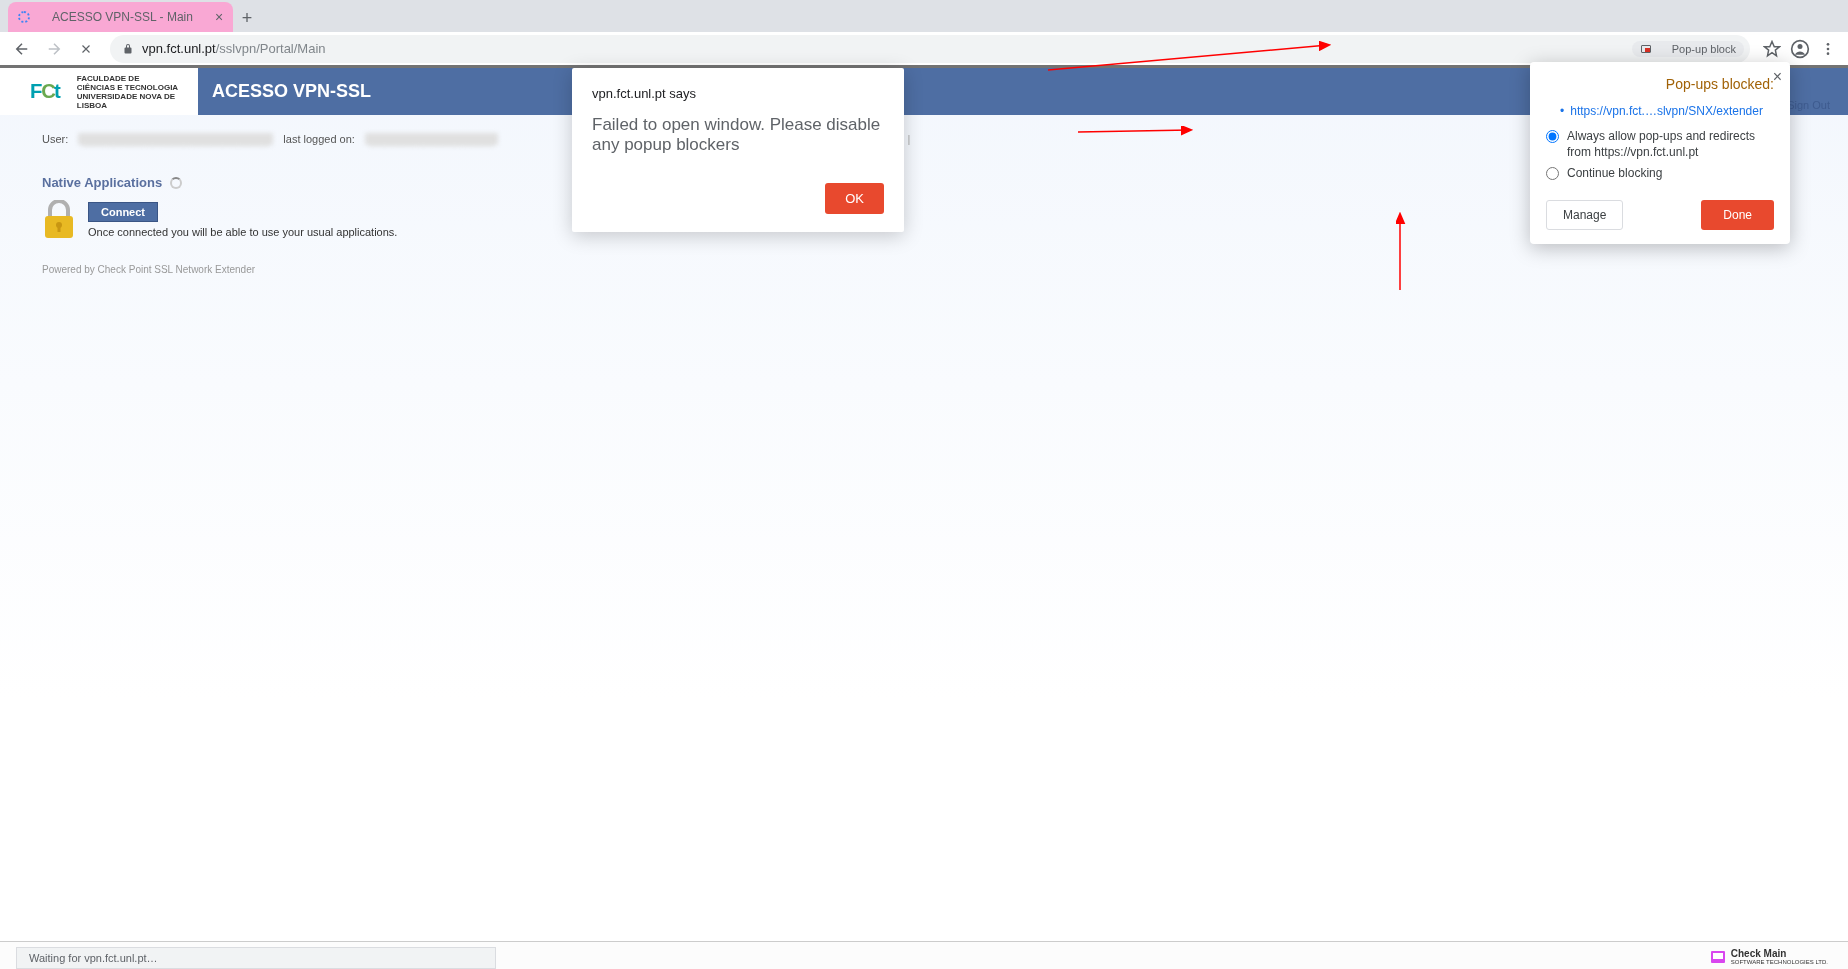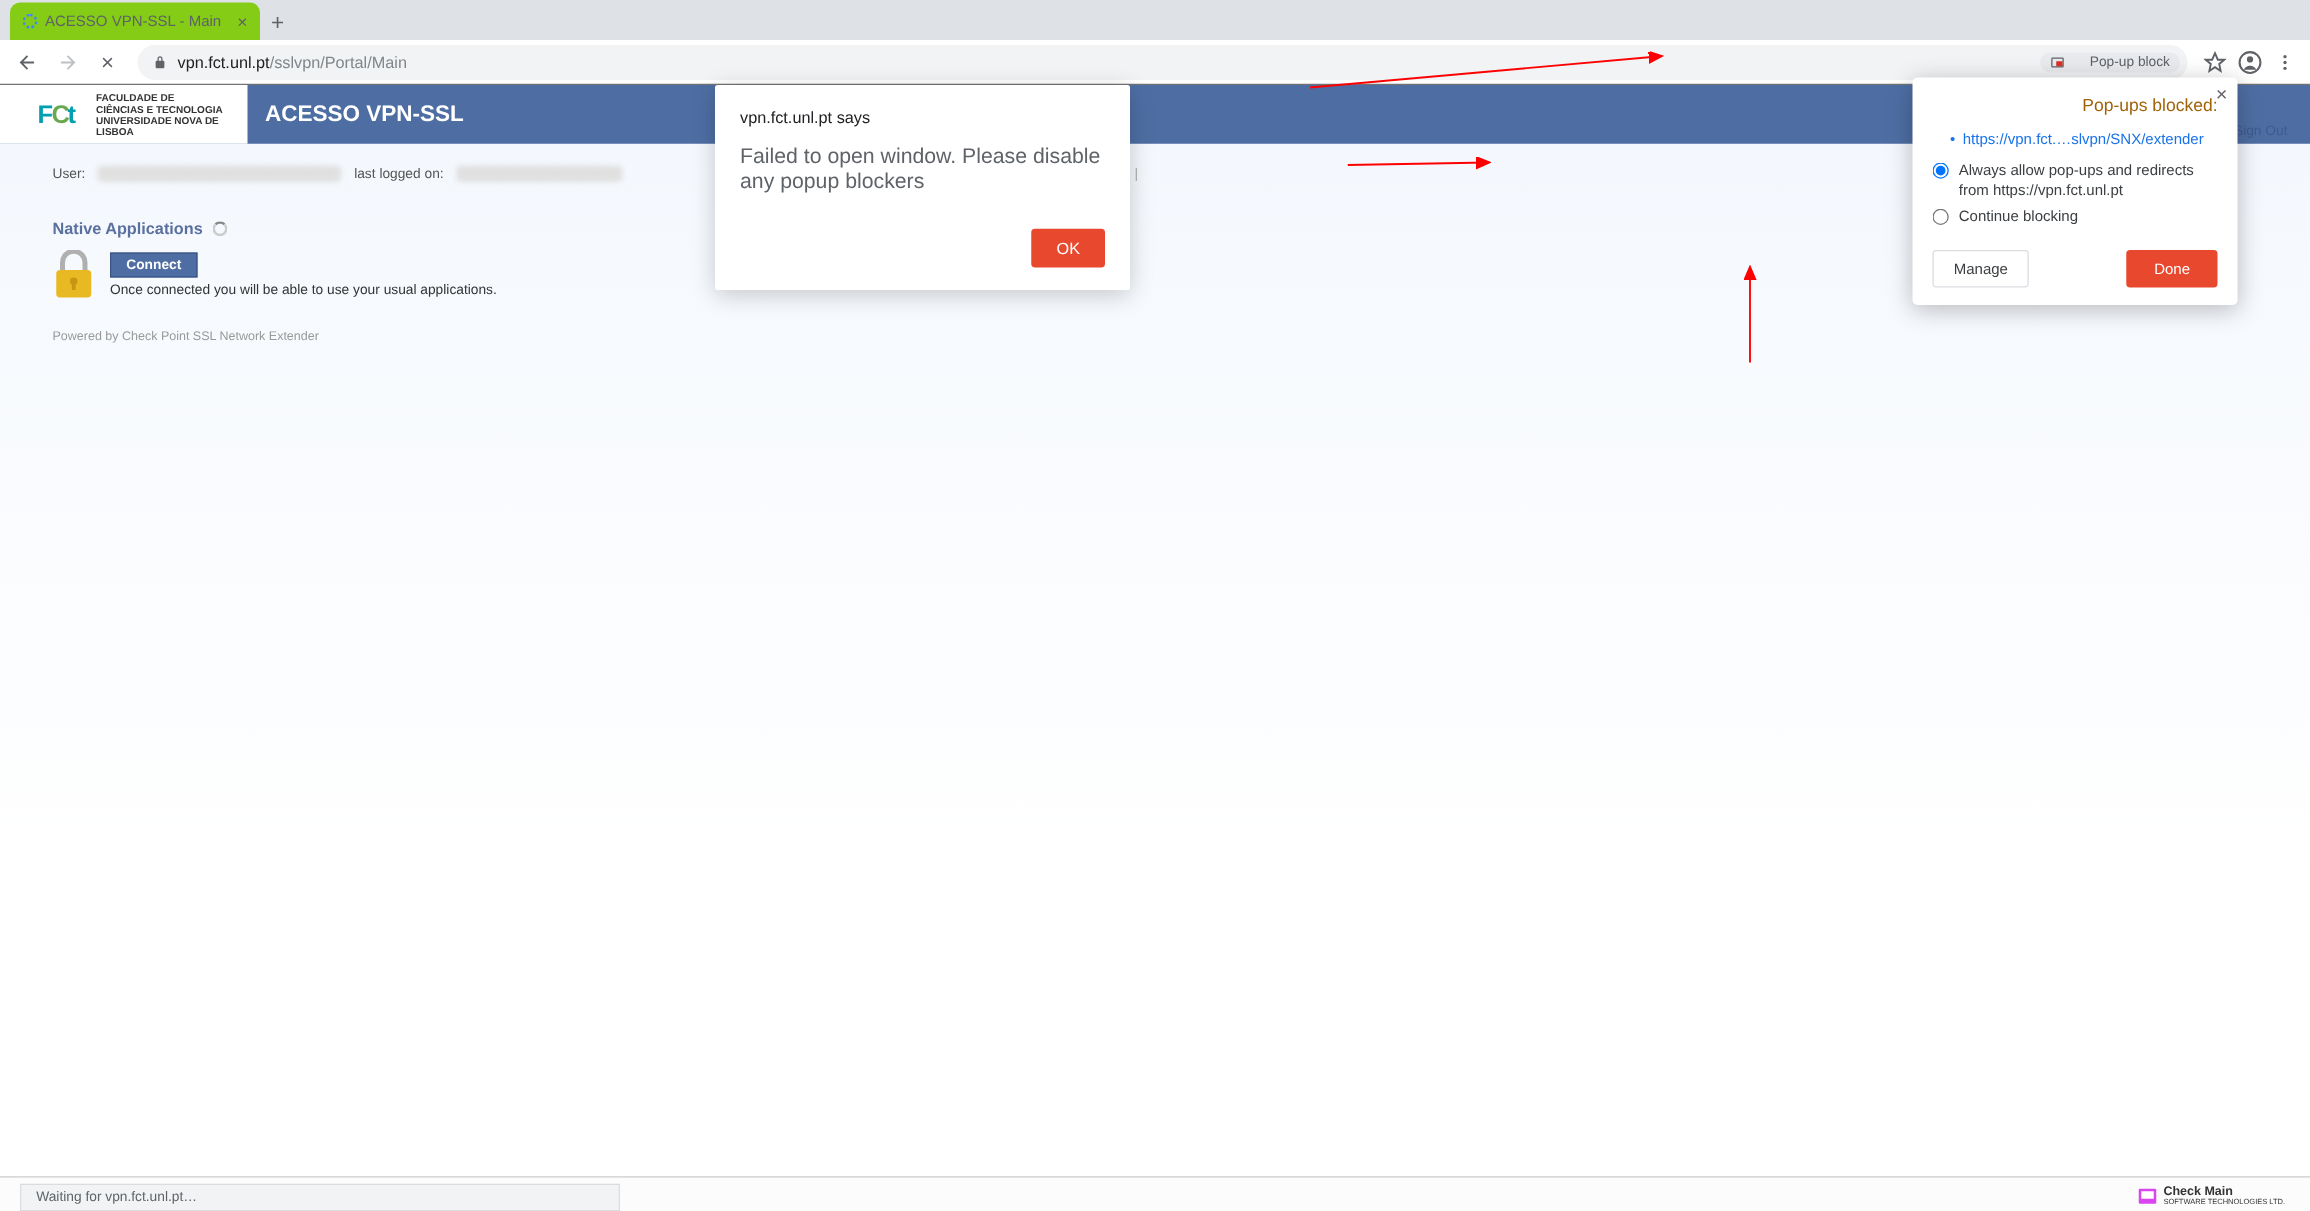--- a/index.html
+++ b/index.html
@@ -1,26 +1,26 @@
 <!DOCTYPE html>
 <html><head>
 <meta charset="utf-8">
 <style>
 * { margin: 0; padding: 0; box-sizing: border-box; font-family: Arial, sans-serif; }
 body { width: 1848px; height: 969px; background: #f1f3f4; overflow: hidden; position: relative; }
 
 
 .tab-strip { height: 32px; background: #dee1e6; display: flex; align-items: flex-end; padding-left: 8px; }
-.tab { background: #84cc16; height: 30px; min-width: 200px; border-radius: 8px 8px 0 0; display: flex; align-items: center; padding: 0 10px; font-size: 12px; color: #5f6368; gap: 6px; }
+.tab { background: #f9a8d4; height: 30px; min-width: 200px; border-radius: 8px 8px 0 0; display: flex; align-items: center; padding: 0 10px; font-size: 12px; color: #5f6368; gap: 22px; }
 .tab-favicon { width: 12px; height: 12px; border-radius: 50%; border: 2px dotted #4285f4; }
 .tab-close { margin-left: auto; font-size: 14px; color: #5f6368; cursor: pointer; }
 .new-tab { width: 28px; height: 28px; display: flex; align-items: center; justify-content: center; color: #5f6368; font-size: 18px; cursor: pointer; }
 
 
-.toolbar { height: 36px; background: #fff; display: flex; align-items: center; padding: 0 8px; gap: 4px; border-bottom: 1px solid #737373; }
+.toolbar { height: 36px; background: #fff; display: flex; align-items: center; padding: 0 8px; gap: 4px; border-bottom: 3px solid #737373; }
 .nav-btn { width: 28px; height: 28px; display: flex; align-items: center; justify-content: center; color: #5f6368; cursor: pointer; border-radius: 50%; }
 .nav-btn.disabled { color: #bdc1c6; }
 .omnibox { flex: 1; height: 28px; background: #f1f3f4; border-radius: 14px; display: flex; align-items: center; padding: 0 12px; gap: 8px; font-size: 13px; color: #5f6368; margin: 0 6px; position: relative; }
 .lock-icon { width:12px; height:12px; }
 .url-host { color: #202124; }
 .url-path { color: #80868b; }
 .omnibox-right { position: absolute; right: 6px; display: flex; align-items: center; gap: 6px; }
 .popup-chip { background: #e8eaed; border-radius: 10px; padding: 2px 8px; font-size: 11px; display: flex; align-items: center; gap: 20px; color: #5f6368; }
 .popup-chip svg { width:12px; height:12px; }
 .star-icon, .profile-icon, .menu-icon { width: 24px; height: 24px; display: flex; align-items: center; justify-content: center; color: #5f6368; cursor: pointer; }

